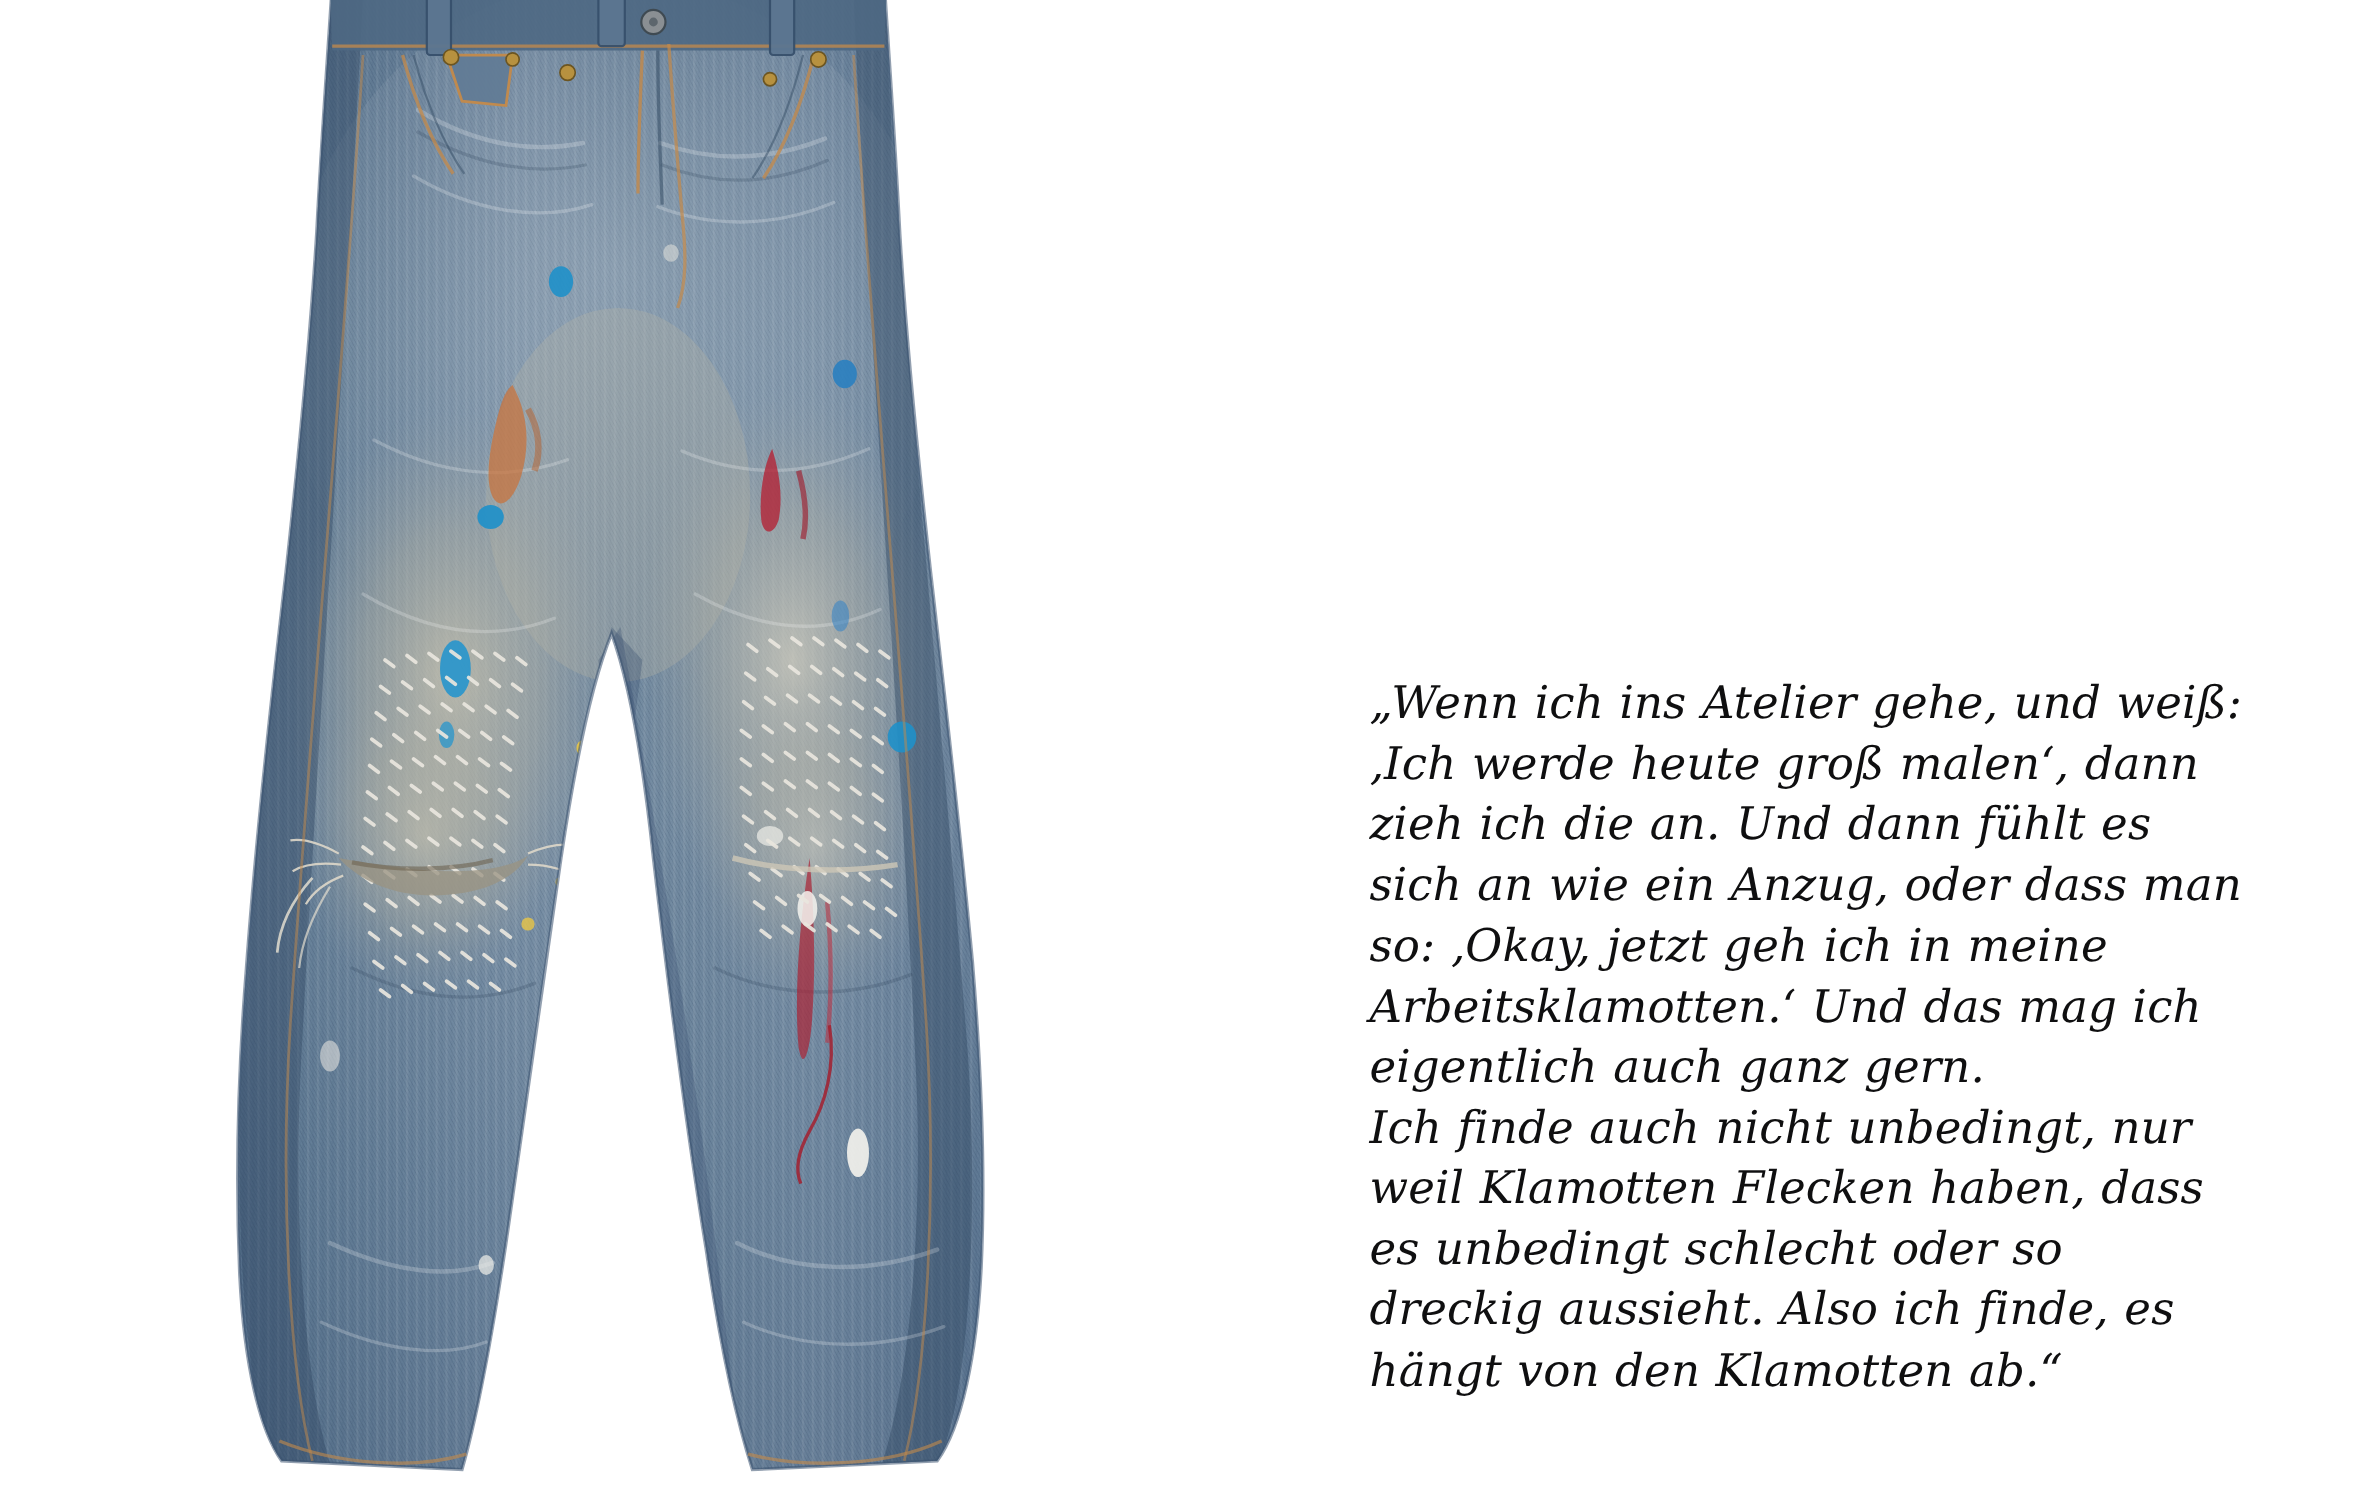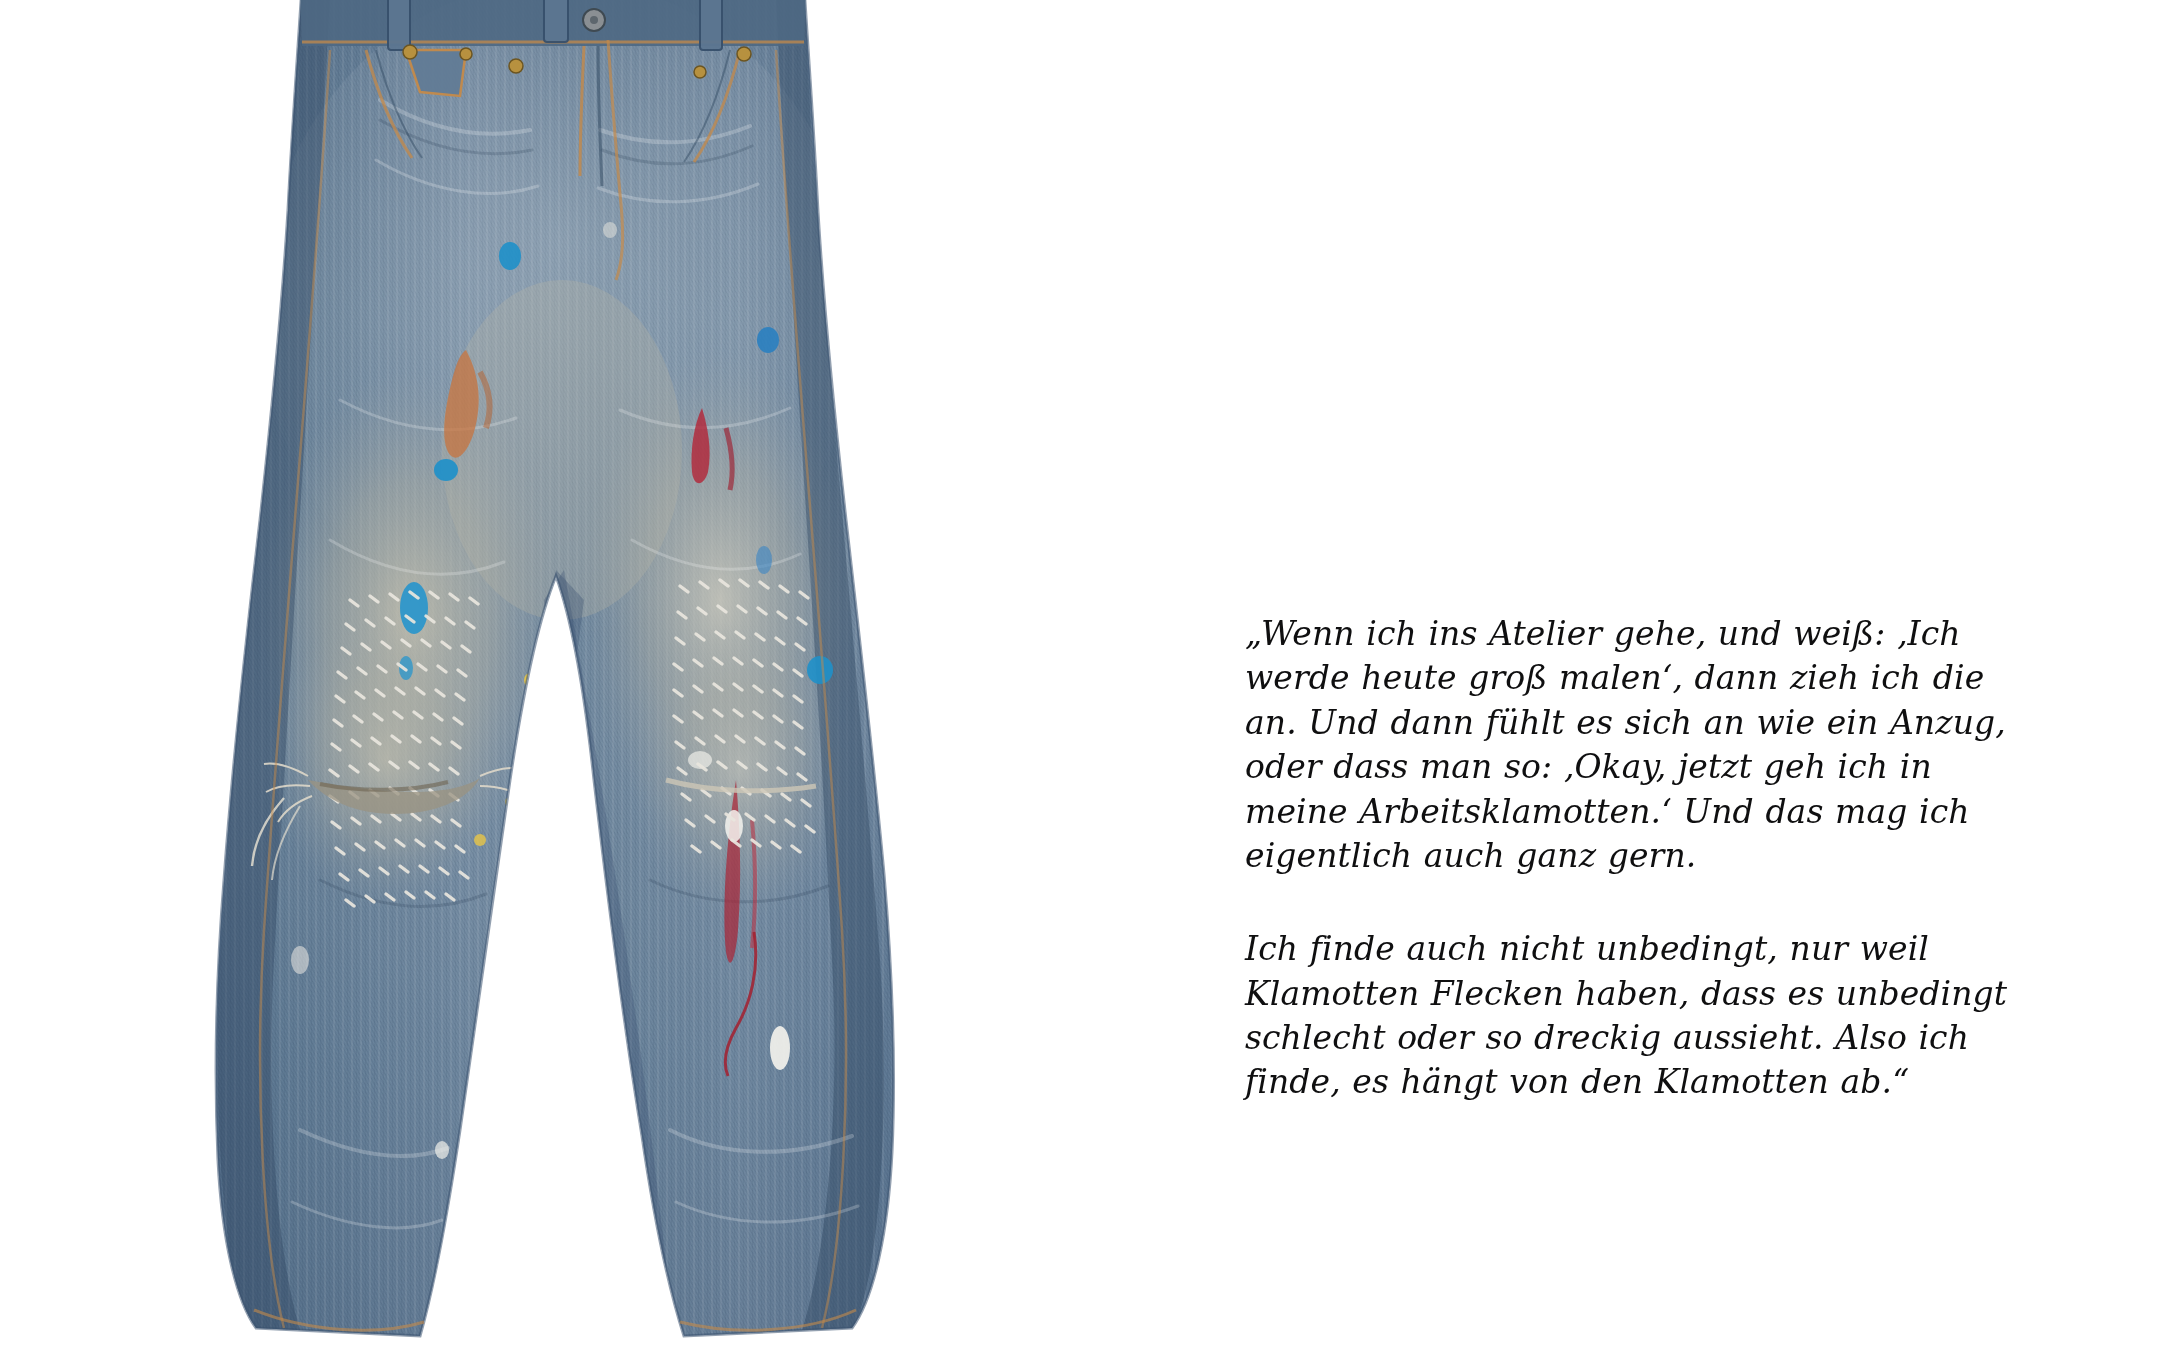--- a/index.html
+++ b/index.html
@@ -37,30 +37,29 @@
   
   .quote-block {
     position: absolute;
     left: 1245px;
     top: 612px;
     width: 800px;
   }
   .quote-para {
     font-family: "DejaVu Serif", "Liberation Serif", serif;
     font-style: italic;
-    font-size: 33px;
+    font-size: 41px;
     line-height: 1.345;
     color: #0f0f10;
     letter-spacing: 0.1px;
     margin: 0;
     text-align: left;
     word-spacing: 1px;
   }
   .quote-para + .quote-para {
-    margin-top: 49px;
   }
 </style>
 </head>
 <body>
 
 <div class="page">
 
   <div class="photo">
     <svg viewBox="0 0 830 1370" preserveAspectRatio="xMidYMid meet" aria-hidden="true">
       <defs>

